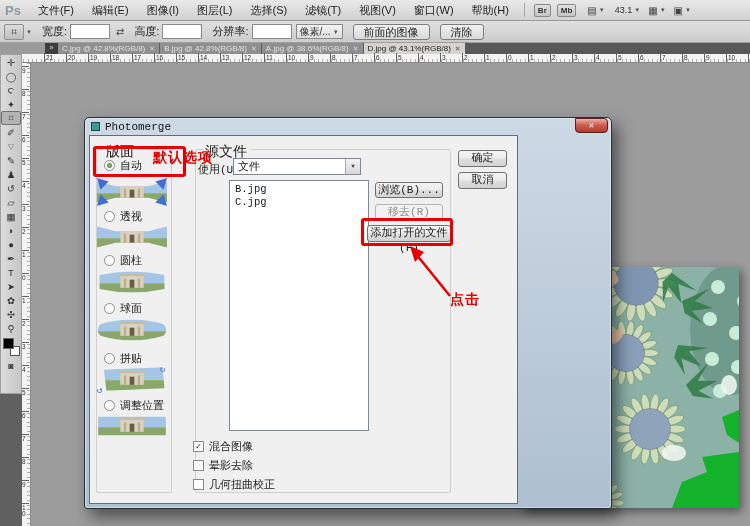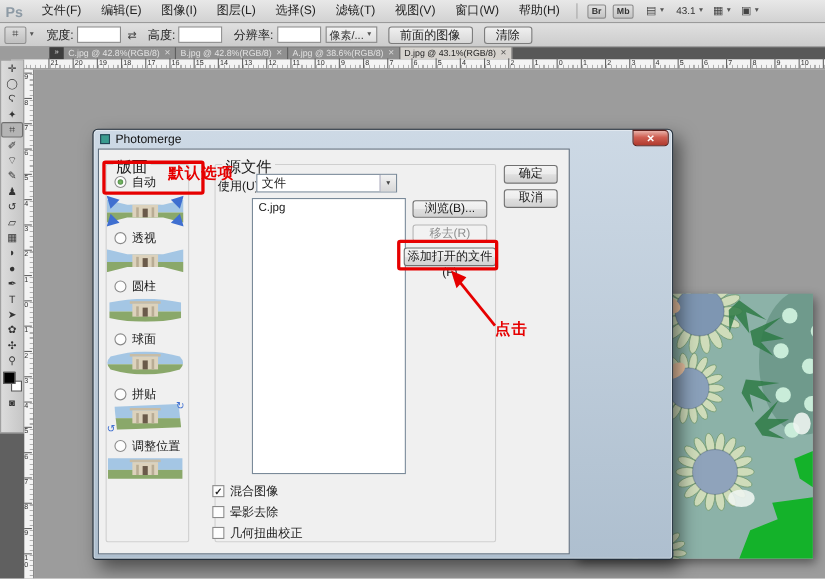--- a/index.html
+++ b/index.html
@@ -68,21 +68,21 @@
   #quickmask { width:20px; height:13px; display:flex; align-items:center; justify-content:center; font-size:9px; color:#333; }
   #left-under { position:absolute; left:0; top:394px; width:22px; height:132px; background:#606060; }
 
   
   #artwork { position:absolute; left:522px; top:267px; width:217px; height:241px;
     box-shadow:3px 4px 9px rgba(0,0,0,.45); }
 
   
   #dlg { position:absolute; left:84px; top:117px; width:528px; height:392px;
     background:linear-gradient(#cdd9e5,#aebfcf); border:1px solid #25313d; border-radius:5px 5px 3px 3px;
-    box-shadow:6px 8px 16px rgba(0,0,0,.5), inset 0 0 0 1px rgba(255,255,255,.4); padding:17px 0 4px 4px; }
+    box-shadow:6px 8px 16px rgba(0,0,0,.5), inset 0 0 0 1px rgba(255,255,255,.4); padding:17px 0 4px 4px;font-family:Liberation Mono, monospace; }
   #dlg-titlebar { position:absolute; left:2px; top:1px; right:2px; height:15px; display:flex; align-items:center;
     font-size:11px; color:#111; }
   #dlg-icon { width:9px; height:9px; background:#3a9b8f; border:1px solid #245; margin:0 5px 0 4px; }
   #dlg-close { position:absolute; right:3px; top:0; width:33px; height:15px;
     background:linear-gradient(#e9b3aa,#cf5f52 45%,#b03a2e); border:1px solid #5c1f1a; border-radius:0 4px 4px 4px;
     color:#fff; font-size:9px; font-weight:bold; text-align:center; line-height:14px; }
   #dlg-client { position:relative; width:429px; height:369px; background:#f0f0f0; border:1px solid #5f6f7f; font-size:11px; color:#1a1a1a; }
   .groupbox { position:absolute; border:1px solid #cfcfcf; border-radius:2px; }
   .group-label { position:absolute; top:-7px; left:6px; background:#f0f0f0; padding:0 3px; font-size:14px; color:#1a1a1a; }
   .radio-row { position:absolute; display:flex; align-items:center; gap:5px; }
@@ -559,20 +559,21 @@
 
       <div class="groupbox" id="source-group" style="left:105px;top:13px;width:256px;height:344px;">
         <span class="group-label">源文件</span>
       </div>
       <span id="use-label">使用(U):</span>
       <div id="use-select">
         <span>文件</span>
         <span class="dd-arrow">▼</span>
       </div>
       <div id="file-list">
+          <div class="file-item">B.jpg</div>
           <div class="file-item">C.jpg</div>
         </div>
 
       <div class="win-btn" style="left:285px;top:46px;width:68px;height:16px;line-height:14px;">浏览(B)...</div>
       <div class="win-btn disabled" style="left:285px;top:68px;width:68px;height:16px;line-height:14px;">移去(R)</div>
       <div class="win-btn" style="left:277px;top:89px;width:84px;height:17px;line-height:15px;">添加打开的文件(F)</div>
 
       <div id="dlg-checks">
           <div class="check-row" style="left: 103px; top: 303px;">
             <span class="checkbox">✓</span>

